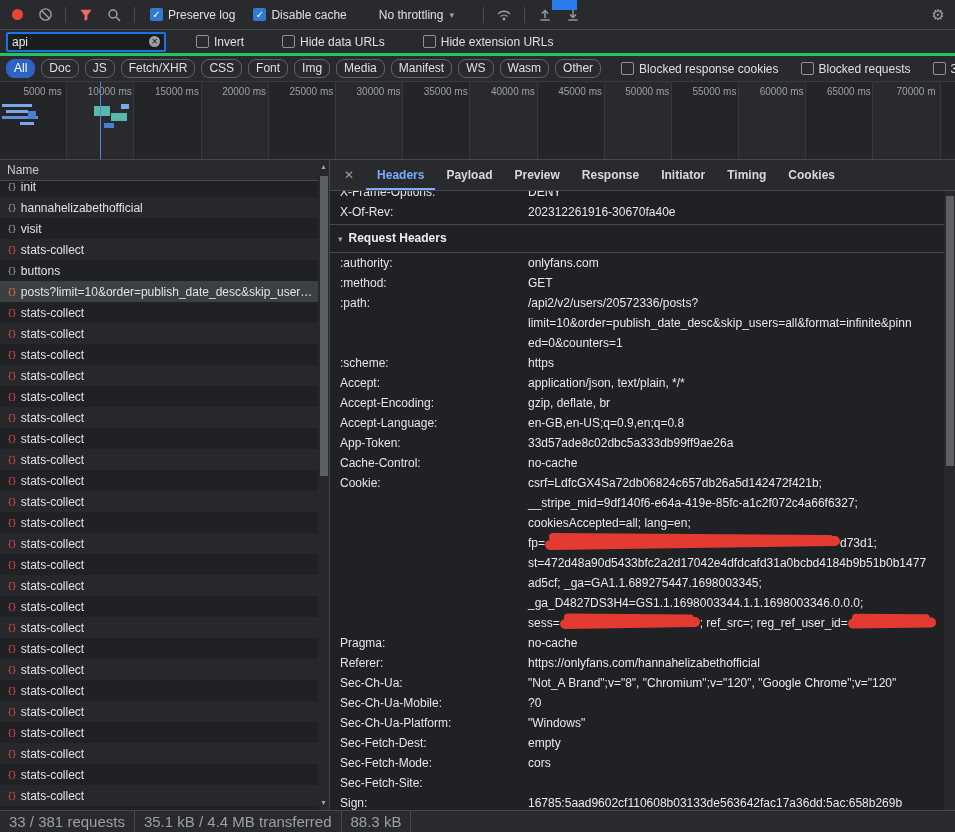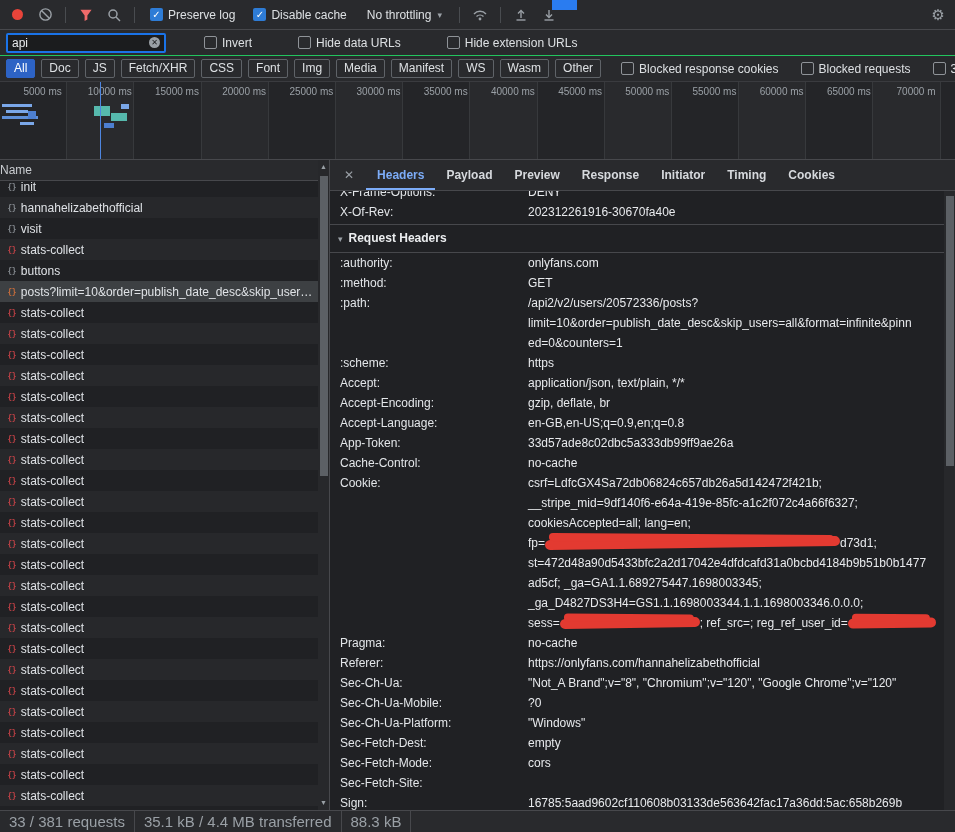--- a/index.html
+++ b/index.html
@@ -12,52 +12,52 @@
   
   .toolbar { height:30px; background:#292a2d; border-bottom:1px solid #47484c;
     display:flex; align-items:center; padding:0 4px; gap:2px; position:relative; }
   .icon-btn { width:26px; height:24px; display:flex; align-items:center; justify-content:center; flex:none; }
   .rec-dot { width:11px; height:11px; border-radius:50%; background:#e8443a; }
   .vdiv { width:1px; height:16px; background:#494c50; margin:0 5px; flex:none; }
   .cb-group { display:flex; align-items:center; gap:5px; margin:0 8px; flex:none; color:#dde0e3; cursor:default; }
   .cb { width:13px; height:13px; border-radius:2px; flex:none; text-align:center; }
   .cb.checked { background:#2e7cd6; color:#fff; font-size:10px; line-height:13px; }
   .cb.un { border:1px solid #8f9398; background:transparent; }
-  .throttle { display:flex; align-items:center; gap:6px; margin:0 10px; color:#dde0e3; }
+  .throttle { display:flex; align-items:center; gap:6px; margin:0 22px; color:#dde0e3; }
   .caret { color:#9aa0a6; font-size:9px; }
   .spacer { flex:1; }
   .gear { font-size:15px; color:#9aa0a6; }
   .top-artifact { position:absolute; left:552px; top:0; width:25px; height:10px; background:#2a7cf0; z-index:6; }
   
-  .filterbar { height:26px; background:#292a2d; border-bottom:1px solid #22c55e;
-    display:flex; align-items:center; padding:0 6px; gap:30px; }
+  .filterbar { height:26px; background:#292a2d; border-bottom:3px solid #22c55e;
+    display:flex; align-items:center; padding:0 6px; gap:22px; }
   .filter-input-wrap { display:flex; align-items:center; width:160px; height:20px;
     border:2px solid #1a73e8; border-radius:2px; background:#1b1c1e; padding:0 4px; }
   .filter-input-wrap input { flex:1; min-width:0; background:transparent; border:none; outline:none;
     color:#e8eaed; font:12px "Liberation Sans", sans-serif; }
   .clear-badge { width:11px; height:11px; border-radius:50%; background:#9aa0a6; color:#1b1c1e;
     font-size:8px; line-height:11px; text-align:center; flex:none; }
   
   .typebar { height:26px; background:#292a2d; border-bottom:1px solid #3a3b3f;
     display:flex; align-items:center; padding:0 6px; gap:6px; white-space:nowrap; }
   .chips { display:flex; align-items:center; gap:6px; }
-  .chip { border:1px solid #5f6368; border-radius:2px; padding:1px 7px 2px; color:#dde0e3; }
+  .chip { border:1px solid #5f6368; border-radius:8px; padding:1px 7px 2px; color:#dde0e3; }
   .chip.sel { background:#2d63c5; border-color:#2d63c5; color:#fff; }
   
   .timeline { height:78px; border-bottom:1px solid #47484c; background:#242528; position:relative; overflow:hidden; }
   .tl-cols { display:flex; height:100%; }
   .tl-col { width:67.2px; flex:none; border-right:1px solid #37393c; padding-top:4px;text-align:center; }
   .tl-col:nth-child(even) { background:rgba(255,255,255,0.025); }
   .tl-label { display:block; padding-left:19px; font-size:10px; color:#9aa0a6; white-space:nowrap; }
   .tl-mark { position:absolute; }
   .tl-blueline { position:absolute; left:100px; top:0; bottom:0; width:1px; background:#4e86e0; }
   
   .main { display:flex; height:650px; position:relative; }
   .panel-left { width:330px; flex:none; border-right:1px solid #47484c; position:relative; overflow:hidden; background:#202124; }
-  .list-header { height:21px; line-height:20px; border-bottom:1px solid #47484c;
+  .list-header { height:21px; line-height:20px; padding-left:7px; border-bottom:1px solid #47484c;
     background:#292a2d; color:#c9ccd0; position:relative; z-index:2; }
   .list-viewport { position:absolute; top:21px; bottom:0; left:0; right:0; overflow:hidden; }
   .list { margin-top:-5px; }
   .req-row { height:21px; display:flex; align-items:center; gap:5px; padding:0 14px 0 7px; white-space:nowrap; }
   .req-row:nth-child(even) { background:#27282b; }
   .req-row.sel { background:#3d4043; }
   .req-icon { font:9px "DejaVu Sans Mono", monospace; letter-spacing:-1px; flex:none; }
   .req-icon.gray { color:#9aa0a6; } .req-icon.red { color:#e5484d; } .req-icon.orange { color:#e8773a; }
   .req-label { overflow:hidden; text-overflow:ellipsis; color:#dfe2e6; }
   

